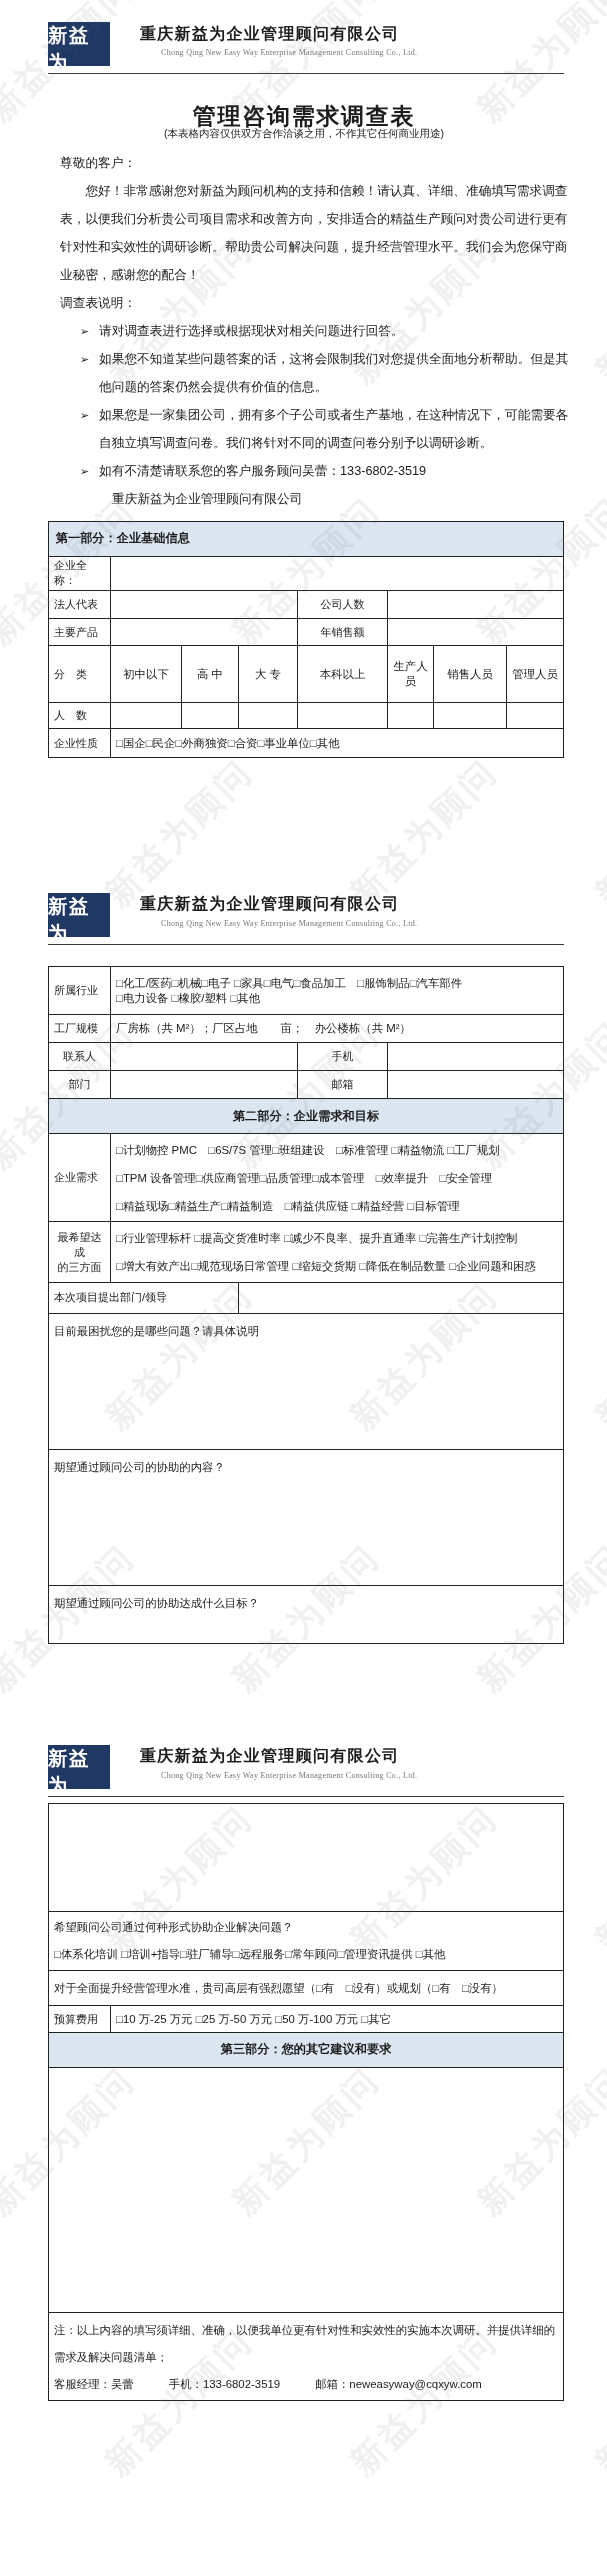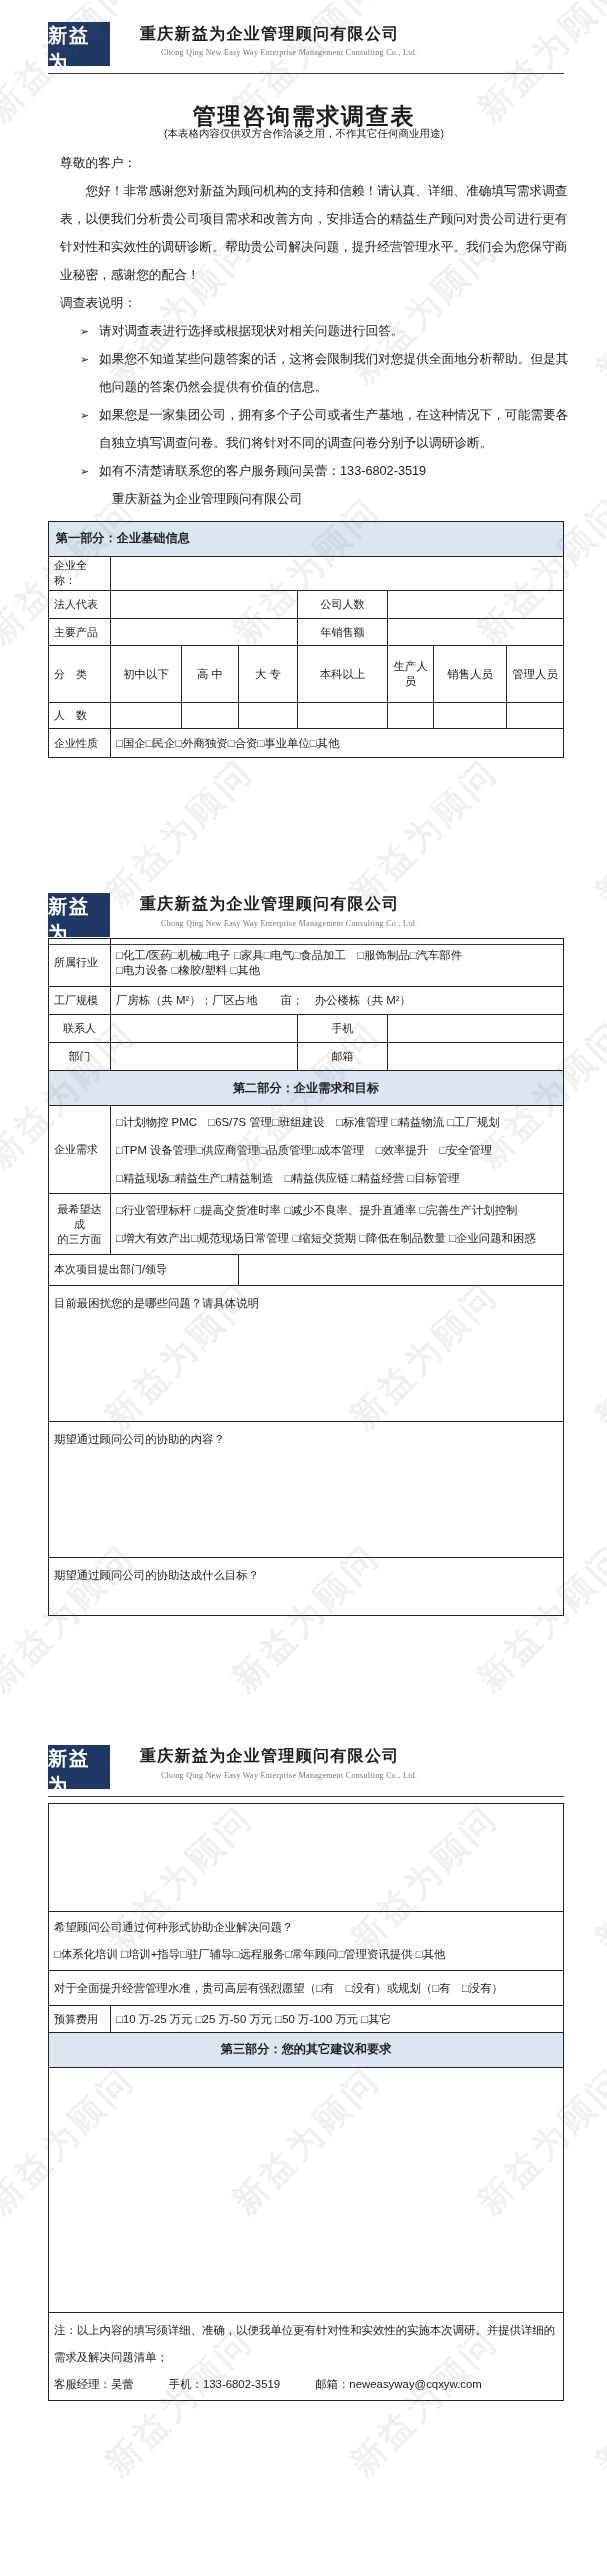--- a/index.html
+++ b/index.html
@@ -152,21 +152,21 @@
       <div class="logo">
         <div class="logo-main">新益为</div>
         <div class="logo-sub">精益运营管理咨询</div>
       </div>
       <div class="head-text">
         <div class="company-cn">重庆新益为企业管理顾问有限公司</div>
         <div class="company-en">Chong Qing New Easy Way Enterprise Management Consulting Co., Ltd.</div>
       </div>
     </header>
 
-    <table class="form-table" style="top:52px;">
+    <table class="form-table" style="top:80px;">
       <colgroup>
           <col style="width:62px">
           <col style="width:71px">
           <col style="width:57px">
           <col style="width:59px">
           <col style="width:90px">
           <col style="width:46px">
           <col style="width:73px">
           <col style="width:57px">
         </colgroup>

